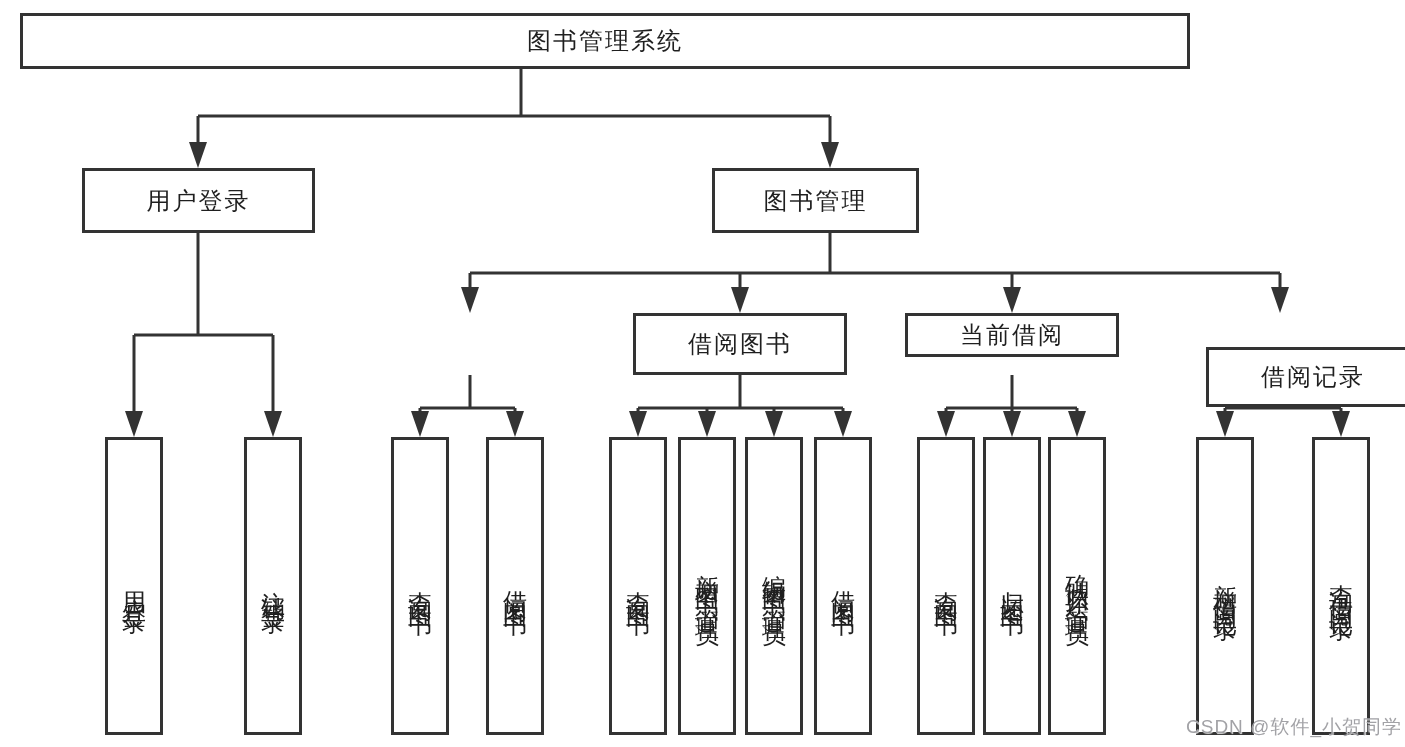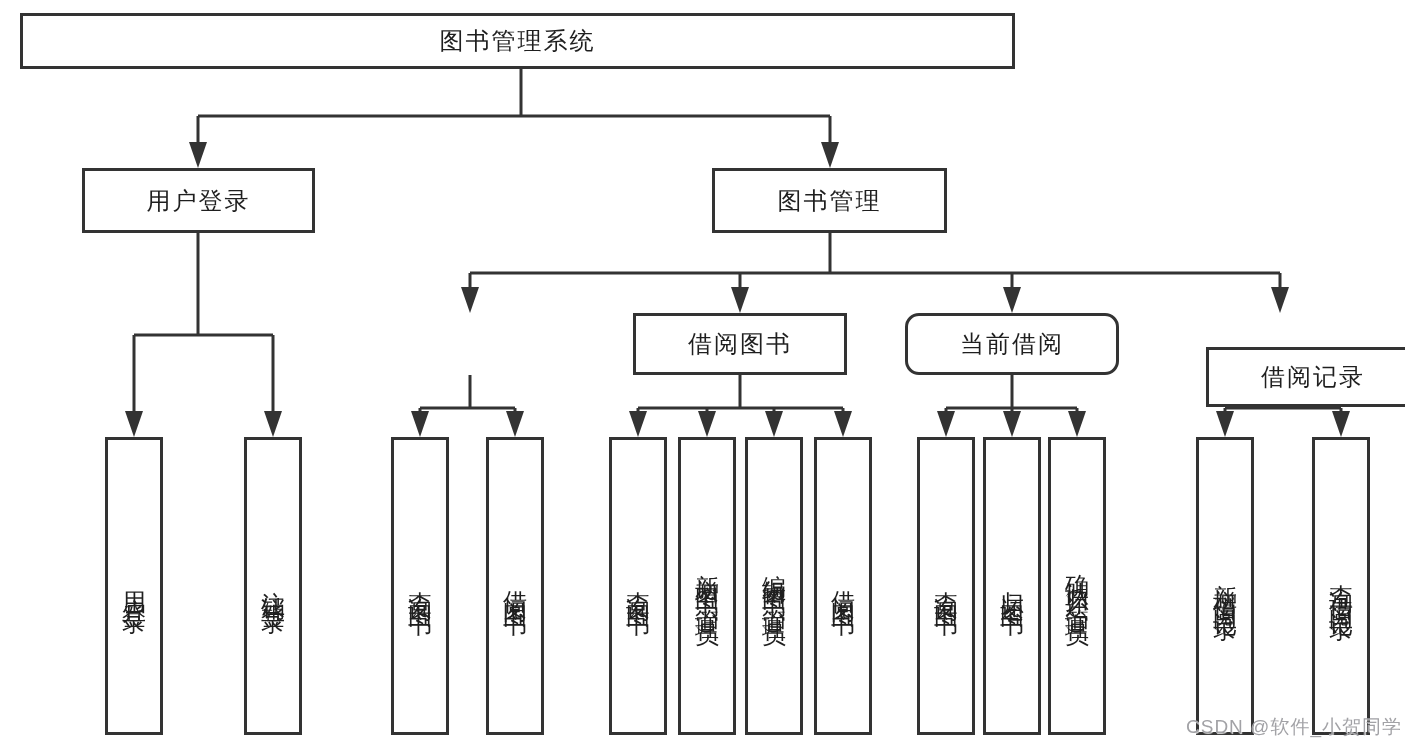--- a/index.html
+++ b/index.html
@@ -106,27 +106,27 @@
     <path d="M1077,408 V416"></path>
       <polygon points="1077,437 1068,411 1086,411"></polygon>
 
     <path d="M1225,408 H1341"></path>
     <path d="M1225,408 V416"></path>
       <polygon points="1225,437 1216,411 1234,411"></polygon>
     <path d="M1341,408 V416"></path>
       <polygon points="1341,437 1332,411 1350,411"></polygon>
   </svg>
 
-  <div class="box" style="left:20px;top:13px;width:995px;height:56px;">图书管理系统</div>
+  <div class="box" style="left:20px;top:13px;width:1170px;height:56px;">图书管理系统</div>
 
   <div class="box hnode" style="left:82px;top:168px;width:233px;">用户登录</div>
-  <div class="box hnode" style="left:712px;top:168px;width:235px;">图书管理</div>
+  <div class="box hnode" style="left:712px;top:168px;width:207px;">图书管理</div>
 
   <div class="box" style="left:633px;top:313px;width:214px;height:62px;">借阅图书</div>
-  <div class="box" style="left:905px;top:313px;width:214px;height:62px;border-radius:14px;">当前借阅</div>
+  <div class="box" style="left:905px;top:313px;width:214px;height:44px;">当前借阅</div>
   <div class="box" style="left:1206px;top:313px;width:214px;height:60px;margin-top:34px;">借阅记录</div>
 
   <div class="box leaf" style="left:105px;">用户登录</div>
   <div class="box leaf" style="left:244px;">注销登录</div>
 
   <div class="box leaf" style="left:391px;">查询图书</div>
   <div class="box leaf" style="left:486px;">借阅图书</div>
 
   <div class="box leaf" style="left:609px;">查询图书</div>
   <div class="box leaf" style="left:678px;">新增图书（管理员）</div>

